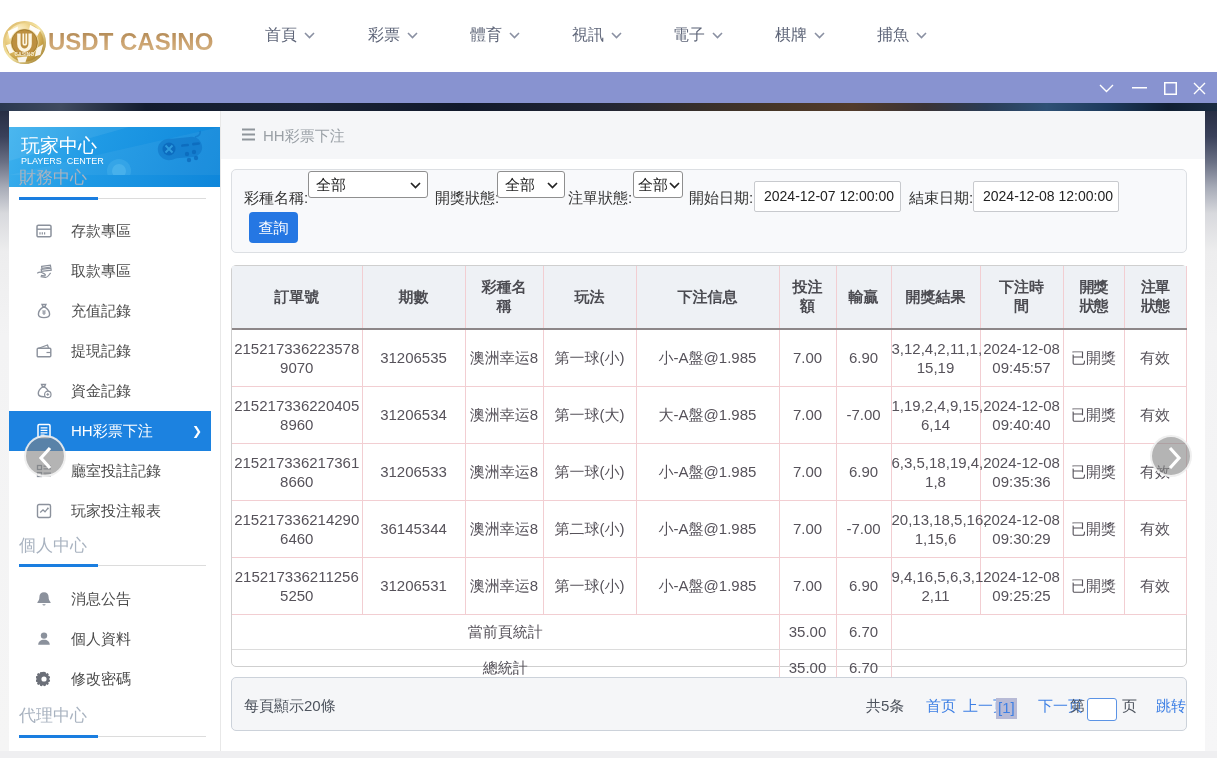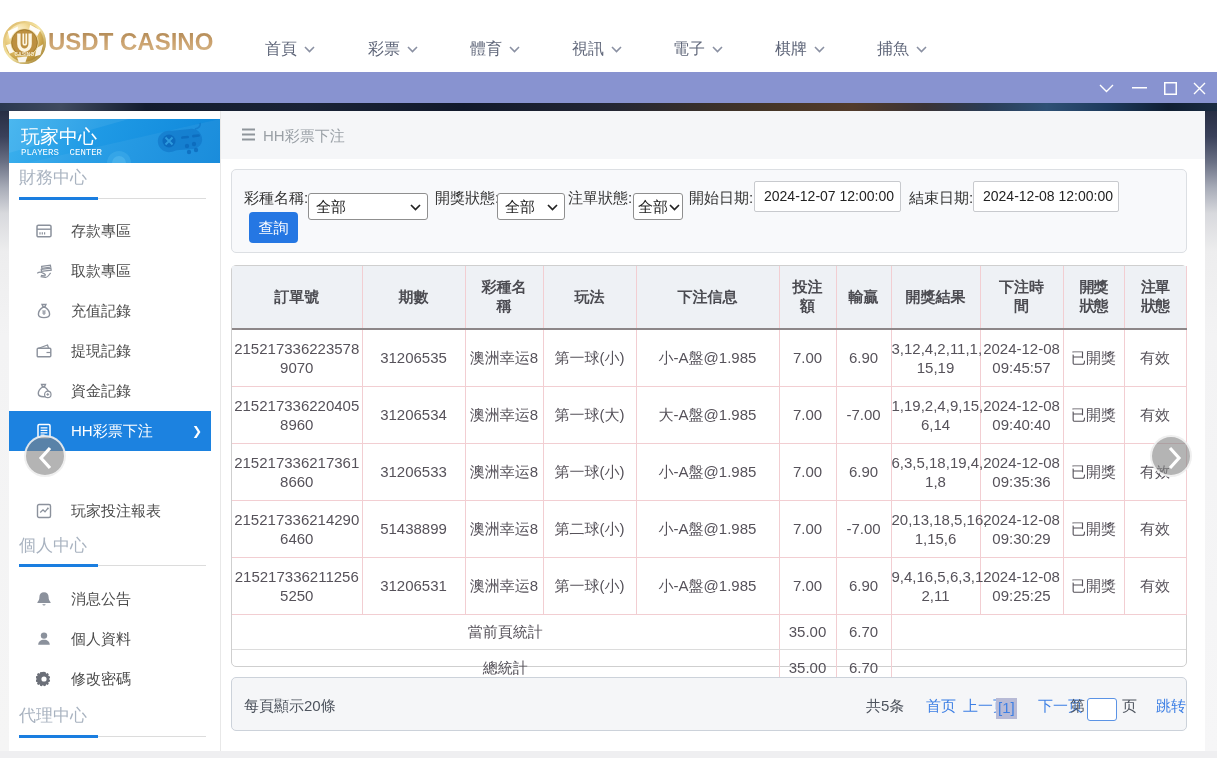--- a/index.html
+++ b/index.html
@@ -3,43 +3,43 @@
 <meta charset="utf-8">
 <style>
 * { margin:0; padding:0; box-sizing:border-box; }
 html,body { width:1217px; height:758px; overflow:hidden; background:#fff;
   font-family:"Liberation Sans", sans-serif; }
 #stage { position:relative; width:1217px; height:758px; }
 .abs { position:absolute; }
 
 
 #topbar { position:absolute; left:0; top:0; width:1217px; height:72px; background:#fff; }
-.navitem { position:absolute; top:39px; font-size:16px; color:#5f6679; white-space:nowrap; }
+.navitem { position:absolute; top:25px; font-size:16px; color:#5f6679; white-space:nowrap; }
 .navitem svg { margin-left:7px; vertical-align:1px; }
 #logotext { position:absolute; left:48px; top:28px; font-size:24px; font-weight:bold; letter-spacing:-2px;
   letter-spacing:0px; background:linear-gradient(180deg,#a8824e 0%,#c89e6a 45%,#d9bb8d 100%);
   -webkit-background-clip:text; background-clip:text; color:transparent; }
 
 
 #purple { position:absolute; left:0; top:72px; width:1217px; height:31px; background:#8893d0; }
 
 
 #frametop { position:absolute; left:0; top:103px; width:1217px; height:8px;
   background:linear-gradient(90deg,#2a3850 0%,#3f4a5e 5%,#131c2e 12%,#1a2336 25%,#11192b 38%,#232634 50%,#39302a 58%,#473627 64%,#523b2b 70%,#3a3336 76%,#2a3c55 81%,#2e5075 86%,#1d3a5c 91%,#101f33 96%,#1b2c42 100%); }
 #frameleft { position:absolute; left:0; top:111px; width:9px; height:640px;
   background:linear-gradient(180deg,#272e44 0%,#3a415a 4%,#6a7084 8%,#a8acb8 12%,#d8d9dd 16%,#ededee 22%,#f3f3f4 35%,#f5f5f5 100%); }
 #frameright { position:absolute; left:1205px; top:111px; width:12px; height:640px;
   background:linear-gradient(180deg,#272e44 0%,#3a415a 4%,#6a7084 8%,#a8acb8 12%,#d8d9dd 16%,#ededee 22%,#f3f3f4 35%,#f6f6f7 100%); }
 #framebottom { position:absolute; left:0; top:751px; width:1217px; height:7px; background:#efeff1; }
 
 
 #sidebar { position:absolute; left:9px; top:111px; width:212px; height:640px;
   background:#fff; border-right:1px solid #e8e8e8; }
-#sidehead { position:absolute; left:0; top:8px; width:211px; height:44px;
-  background:linear-gradient(115deg,#3eb2ee 0%,#1f9ae5 40%,#0e86da 100%); overflow:hidden;font-family:Liberation Mono, monospace; }
+#sidehead { position:absolute; left:0; top:16px; width:211px; height:60px;
+  background:linear-gradient(115deg,#3eb2ee 0%,#1f9ae5 40%,#0e86da 100%); overflow:hidden; }
 #sidehead .t1 { position:absolute; left:12px; top:8px; font-size:19px; color:#fff; line-height:22px; }
 #sidehead .t2 { position:absolute; left:12px; top:29px; font-size:9px; color:#fff; letter-spacing:0; }
 .sectitle { position:absolute; left:10px; font-size:17px; color:#a9b3c0; line-height:20px; }
 .secline  { position:absolute; left:10px; width:187px; height:1px; background:#dcdcdc; }
 .secline i { position:absolute; left:0; top:-1px; width:79px; height:3px; background:#1a7ee0; display:block; }
 .mitem { position:absolute; left:0; width:202px; height:40px; color:#4c4c4c; font-size:15px; }
 .mitem .ic { position:absolute; left:27px; top:12px; width:16px; height:16px; color:#8b919c; }
 .mitem .tx { position:absolute; left:62px; top:11px; }
 .mitem.sel { background:#1c82e0; color:#fff; }
 .mitem.sel .ic { color:#fff; }
@@ -47,21 +47,21 @@
 
 
 #content { position:absolute; left:221px; top:111px; width:984px; height:640px; background:#fff; }
 #crumb { position:absolute; left:0; top:0; width:984px; height:48px; background:#f5f6f8; }
 #crumb .txt { position:absolute; left:42px; top:16px; font-size:15px; color:#9aa0a6; }
 
 
 #filter { position:absolute; left:10px; top:58px; width:956px; height:84px;
   background:#f8f9fb; border:1px solid #dcdfe3; border-radius:5px;text-decoration:underline; }
 .flabel { position:absolute; top:20px; font-size:15px; color:#333; line-height:15px; }
-.fsel { position:absolute; top:23px; height:27px; border:1px solid #8f8f8f; border-radius:3px;
+.fsel { position:absolute; top:1px; height:27px; border:1px solid #8f8f8f; border-radius:3px;
   background:#fff; font-size:15px; color:#222; padding-left:7px; }
 .fsel svg { position:absolute; right:6px; top:10px; }
 .finput { position:absolute; top:11px; height:31px; border:1px solid #c8cace; border-radius:2px;
   background:#fff; font-size:14px; color:#222; line-height:29px; padding-left:9px; white-space:nowrap; overflow:hidden; }
 #qbtn { position:absolute; left:17px; top:42px; width:49px; height:31px; background:#2577e3;
   border-radius:4px; color:#fff; font-size:15px; text-align:center; line-height:31px; }
 
 
 #tblbox { position:absolute; left:10px; top:154px; width:956px; height:402px;
   border:1px solid #cfcfcf; border-radius:5px; background:#fff; }
@@ -241,20 +241,28 @@
     <span class="tx">資金記錄</span>
   </div>
   <div class="mitem sel" style="top:300px">
     <svg class="ic" viewBox="0 0 16 16" fill="none" stroke="currentColor">
           <rect x="2" y="1.5" width="12" height="13" rx="1.2" stroke-width="1.5"></rect>
           <path d="M4.6 4.8 H11.4 M4.6 7.3 H11.4 M4.6 9.8 H11.4 M4.6 12.2 H8.5" stroke-width="1.2"></path>
         </svg>
     <span class="tx">HH彩票下注</span>
     <span class="arr">❯</span>
   </div>
+  <div class="mitem" style="top:340px">
+    <svg class="ic" viewBox="0 0 16 16" fill="none" stroke="currentColor">
+          <rect x="1.5" y="2.5" width="4" height="4" stroke-width="1.3"></rect>
+          <rect x="1.5" y="9.5" width="4" height="4" stroke-width="1.3"></rect>
+          <path d="M7.5 3.2 H15 M7.5 5.8 H15 M7.5 10.2 H15 M7.5 12.8 H15" stroke-width="1.2"></path>
+        </svg>
+    <span class="tx">廳室投註記錄</span>
+  </div>
   <div class="mitem" style="top:380px">
     <svg class="ic" viewBox="0 0 16 16" fill="none" stroke="currentColor">
           <rect x="1.5" y="1.5" width="13" height="13" rx="1.5" stroke-width="1.4"></rect>
           <path d="M4.2 9.5 L7 6.8 L9 8.8 L12 5.2" stroke-width="1.3"></path>
           <circle cx="11.9" cy="5.4" r="0.9" fill="currentColor" stroke="none"></circle>
         </svg>
     <span class="tx">玩家投注報表</span>
   </div>
 
   <div class="sectitle" style="top:425px">個人中心</div>
@@ -381,21 +389,21 @@
         <td>小-A盤@1.985</td>
               <td>7.00</td>
               <td>6.90</td>
               <td>6,3,5,18,19,4,<br>1,8</td>
         <td>2024-12-08<br>09:35:36</td>
               <td>已開獎</td>
               <td>有效</td>
       </tr>
       <tr class="datarow">
         <td>215217336214290<br>6460</td>
-              <td>51438899</td>
+              <td>36145344</td>
               <td>澳洲幸运8</td>
               <td>第二球(小)</td>
         <td>小-A盤@1.985</td>
               <td>7.00</td>
               <td>-7.00</td>
               <td>20,13,18,5,16,<br>1,15,6</td>
         <td>2024-12-08<br>09:30:29</td>
               <td>已開獎</td>
               <td>有效</td>
       </tr>

